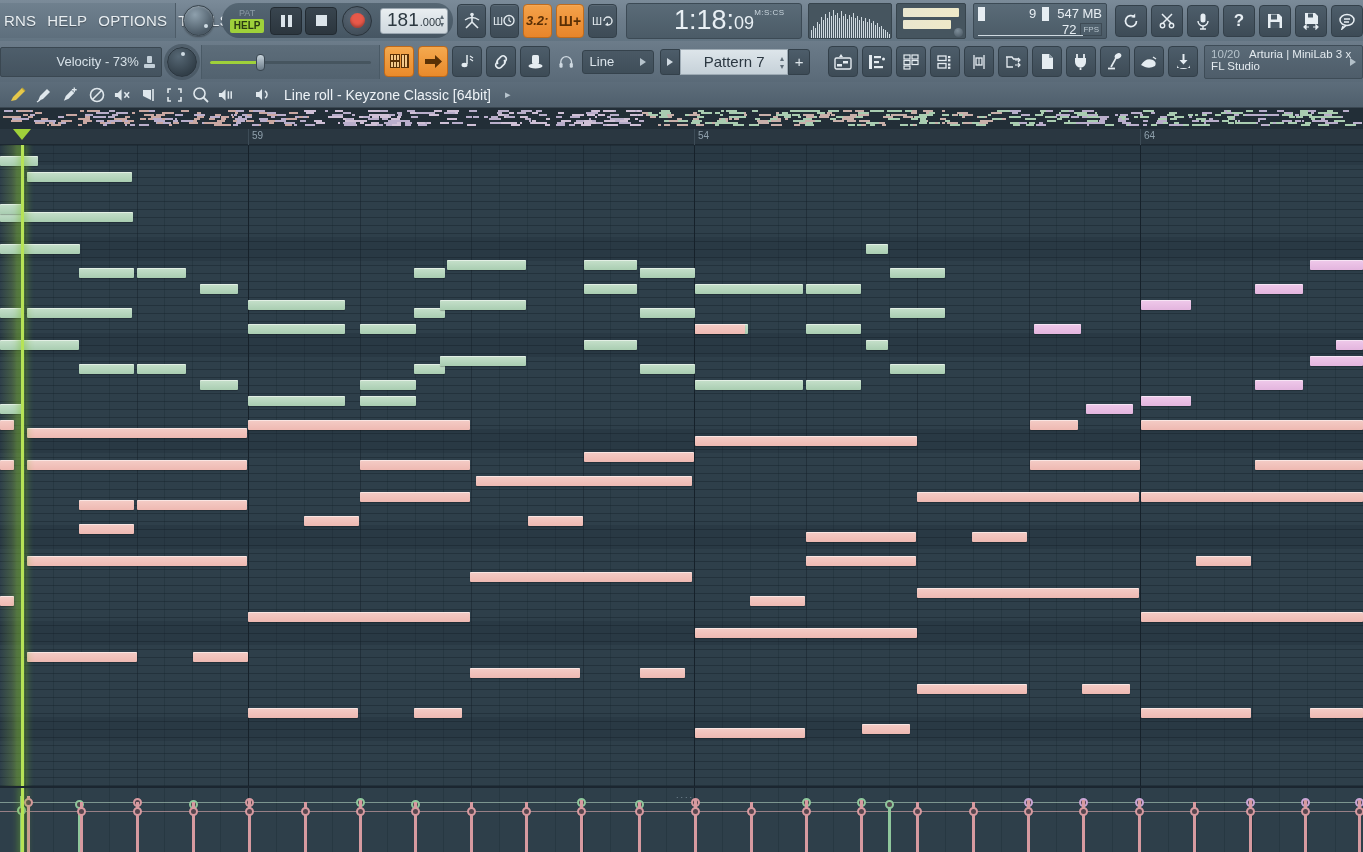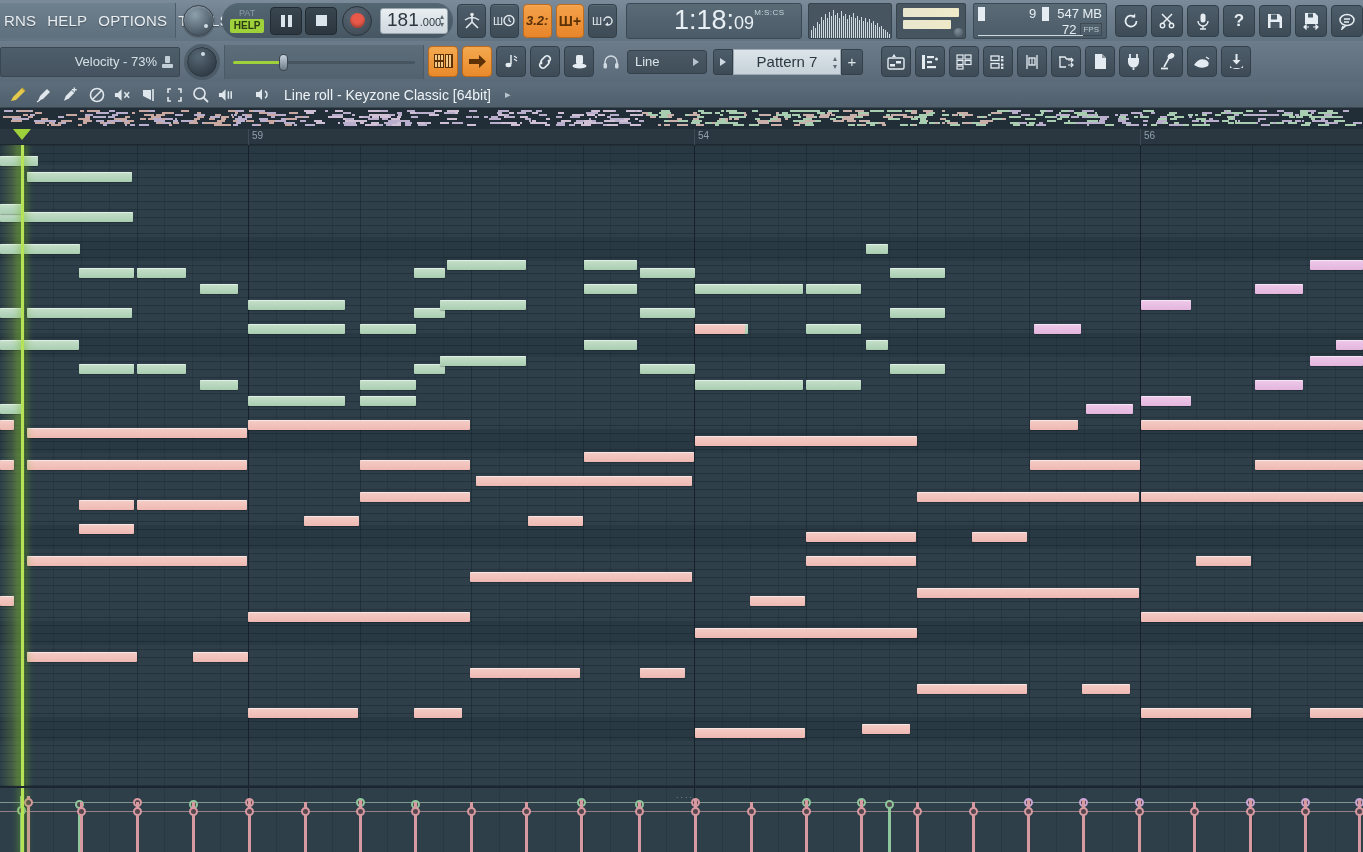--- a/index.html
+++ b/index.html
@@ -661,20 +661,30 @@
     </div>
     <div class="sqbtn">
       <svg width="17" height="17" viewBox="0 0 17 17">
         <path d="M8.5 1 V8" stroke="#e5ecf1" stroke-width="2"></path>
         <path d="M4.5 7 L8.5 11.5 L12.5 7 Z" fill="#e5ecf1"></path>
         <path d="M2 12 a6.5 4 0 0 0 13 0 V15 H2 Z" fill="#e5ecf1"></path>
       </svg>
     </div>
   </div>
 
+  <div class="midibox">
+    <div class="l1">
+      <span class="cnt">10/20</span>
+      <span style="margin-left:6px">Arturia | MiniLab 3 x</span>
+    </div>
+    <div class="l2">
+      <span>FL Studio</span>
+    </div>
+    <span class="arr"></span>
+  </div>
 </div>
 
 <div class="prhead">
   <span class="tool">
     <svg width="17" height="17" viewBox="0 0 17 17">
         <path d="M1 15 L3 11 L12 2 L15 5 L6 14 Z" fill="#e6c84a"></path>
         <path d="M12 2 L15 5" stroke="#b8a030" stroke-width="1.2"></path>
       </svg>
   </span>
   <span class="tool">
@@ -1496,21 +1506,21 @@
     <div class="ov-note" style="left: 337.824px; top: 14px; width: 2.38259px; background: rgb(207, 192, 214);"></div>
     <div class="ov-note" style="left: 124.969px; top: 16px; width: 2.50539px; background: rgb(185, 174, 203);"></div>
   </div>
 
 <div class="ruler" id="ruler">
     <div class="bartick" style="left: 248px;"></div>
     <div class="barnum" style="left: 252px;">59</div>
     <div class="bartick" style="left: 694px;"></div>
     <div class="barnum" style="left: 698px;">54</div>
     <div class="bartick" style="left: 1140px;"></div>
-    <div class="barnum" style="left: 1144px;">56</div>
+    <div class="barnum" style="left: 1144px;">64</div>
     <div class="playmarker" style="left: 13px;"></div>
   </div>
 
 <div class="grid" id="grid">
     <div class="gl-h" style="top: 0px;"></div>
     <div class="gl-h" style="top: 8px;"></div>
     <div class="gl-h" style="top: 16px;"></div>
     <div class="gl-h" style="top: 24px;"></div>
     <div class="gl-h" style="top: 32px;"></div>
     <div class="gl-h" style="top: 40px;"></div>

